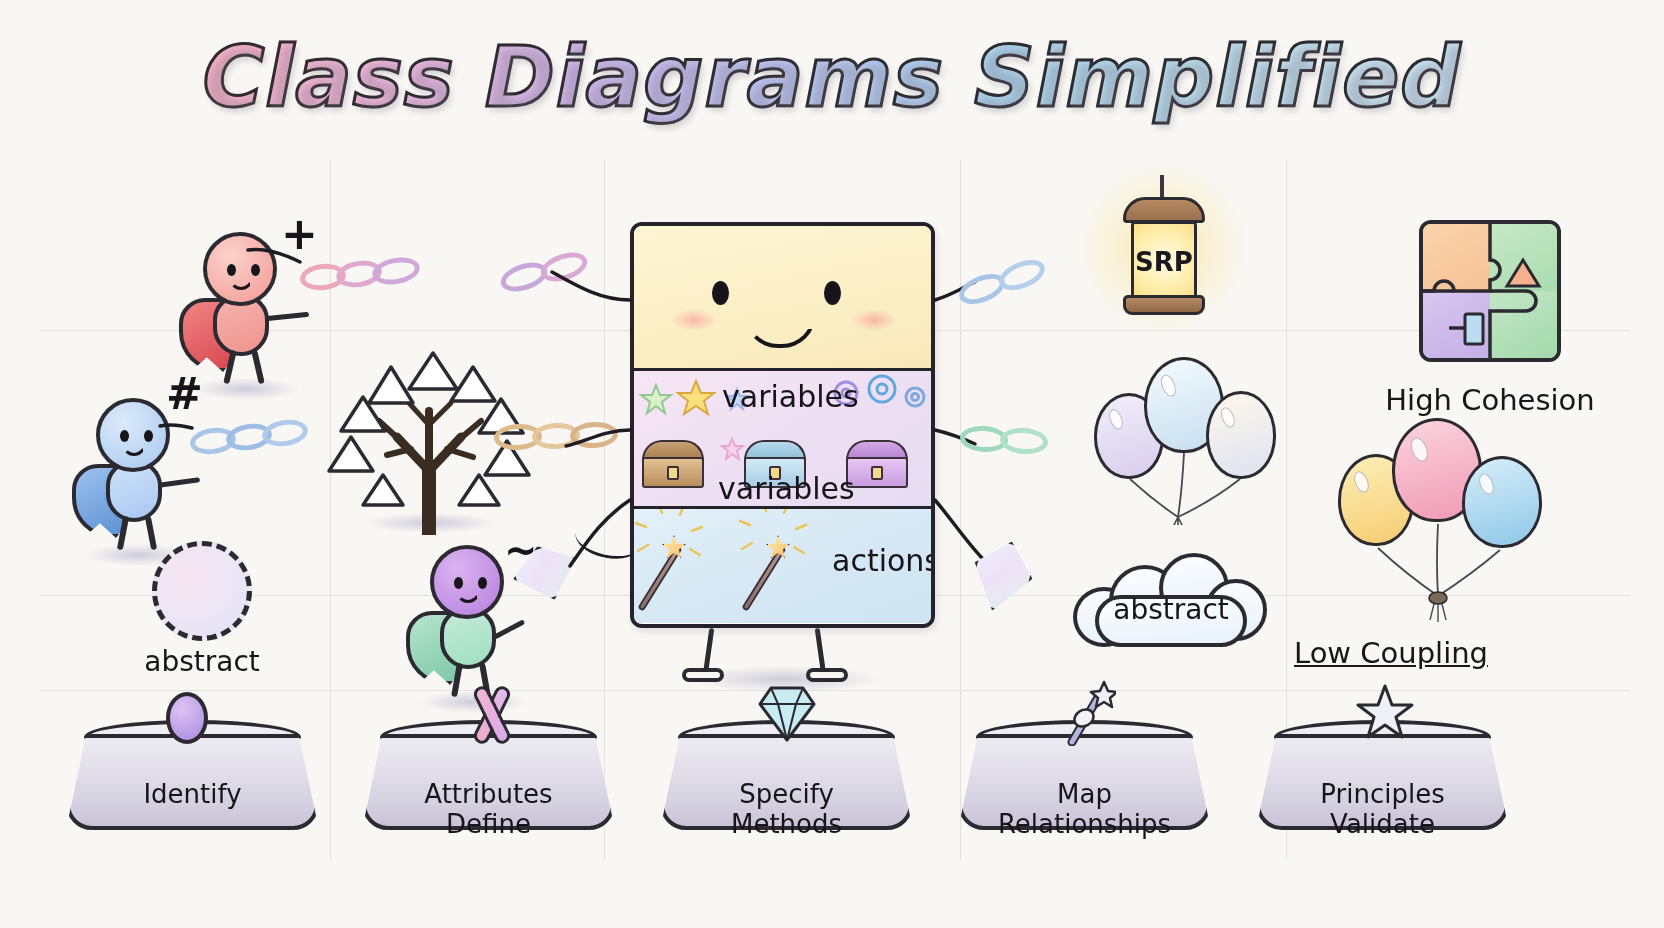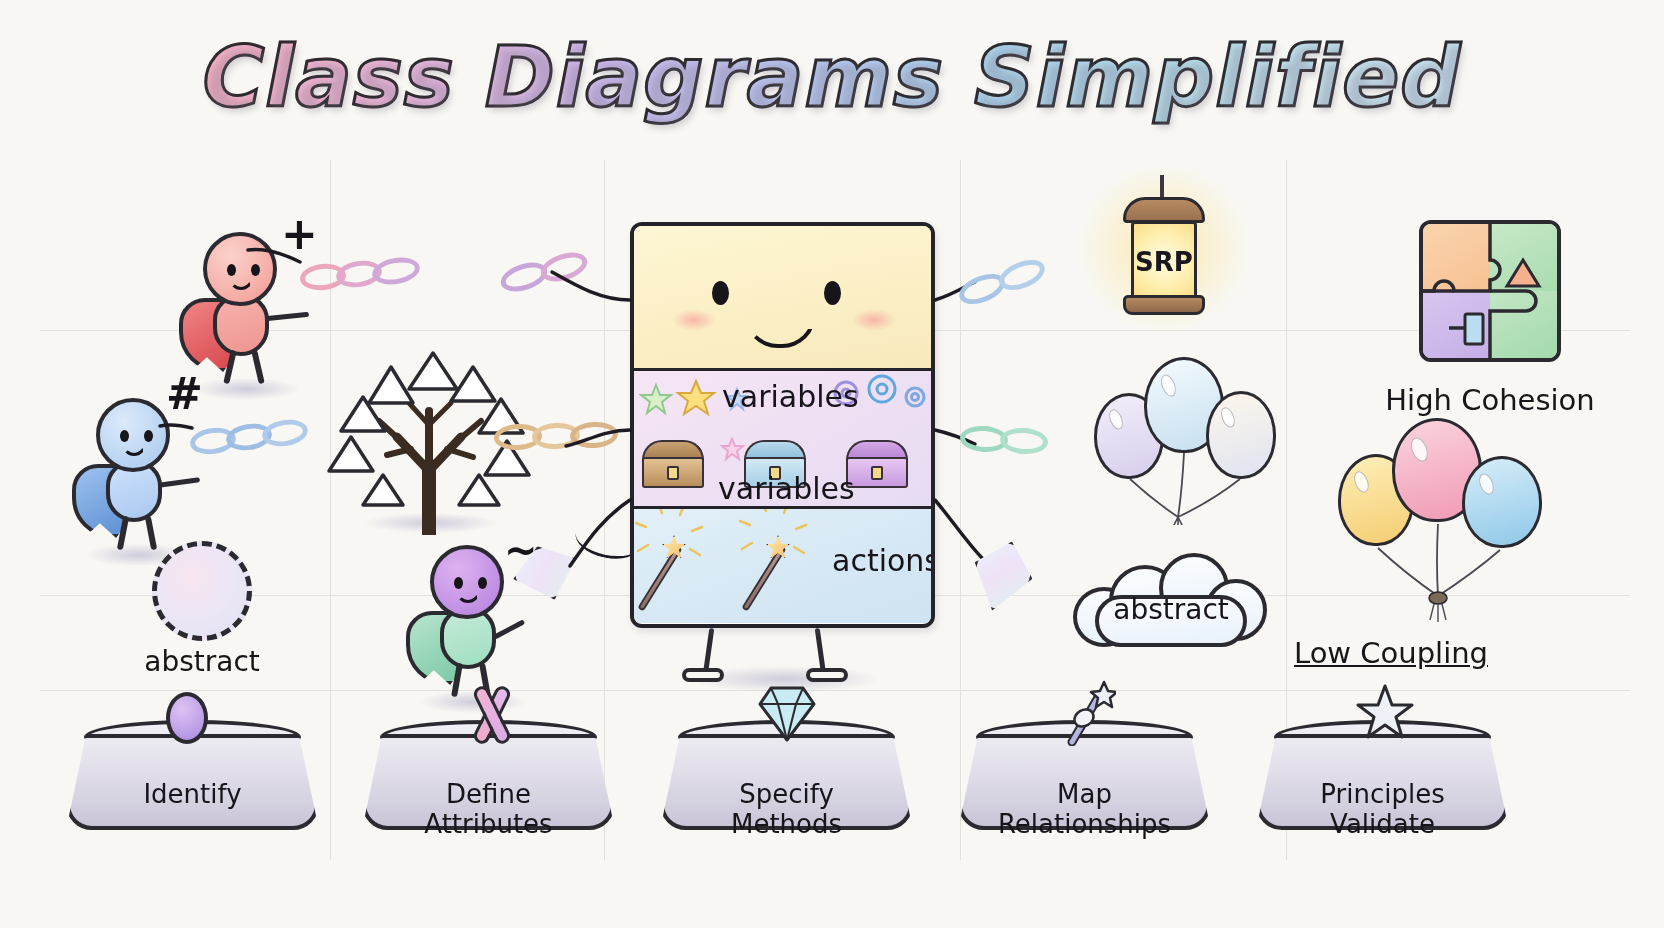--- a/index.html
+++ b/index.html
@@ -543,22 +543,22 @@
   </div>
 
   <div class="pedestal" style="left:362px;top:720px;">
     <div class="ped-icon" style="left:104px;top:-36px;width:48px;height:62px;">
       <div style="position:absolute;left:18px;top:0;width:16px;height:62px;border:3px solid #2c2a31;border-radius:9px;background:linear-gradient(180deg,#e3b9ef,#f0a9c9);transform:rotate(26deg);"></div>
       <div style="position:absolute;left:18px;top:0;width:16px;height:62px;border:3px solid #2c2a31;border-radius:9px;background:linear-gradient(180deg,#f3b4d4,#d9abe8);transform:rotate(-26deg);"></div>
     </div>
     <div class="ped-top"></div>
     <div class="ped-body"></div>
     <div class="ped-label">
+      <div>Attributes</div>
       <div>Define</div>
-      <div>Attributes</div>
     </div>
   </div>
 
   <div class="pedestal" style="left:660px;top:720px;">
     <div class="ped-icon" style="left:98px;top:-34px;">
       <svg width="58" height="56">
         <polygon points="29,54 2,18 13,2 45,2 56,18" fill="#c9ecf2" stroke="#2c2a31" stroke-width="3" stroke-linejoin="round"></polygon>
         <g stroke="#2c2a31" stroke-width="2" fill="none">
           <line x1="2" y1="18" x2="56" y2="18"></line>
             <line x1="13" y1="2" x2="20" y2="18"></line>

